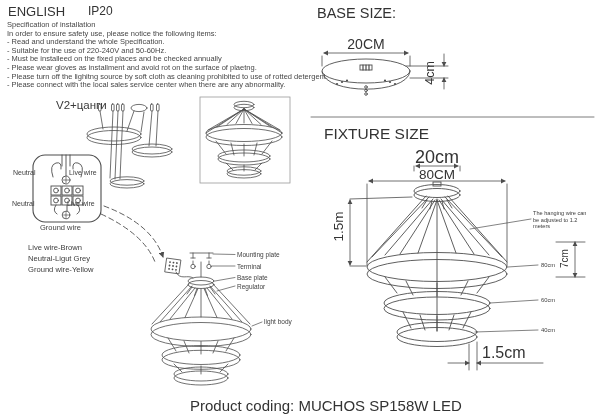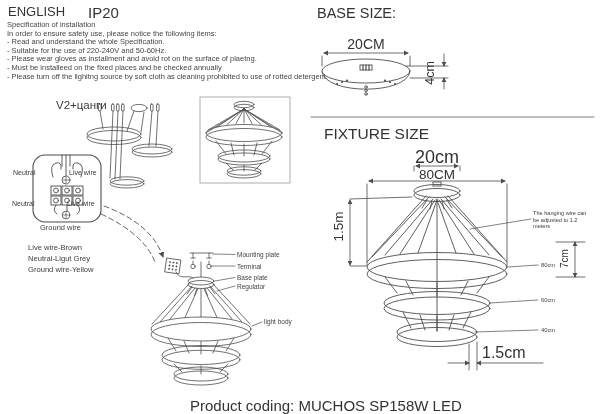--- a/index.html
+++ b/index.html
@@ -203,30 +203,31 @@
         <line x1="469" y1="344" x2="469" y2="370"></line>
         <line x1="477" y1="342" x2="477" y2="370"></line>
         <line x1="448" y1="363" x2="469" y2="363" marker-end="url(#ar)"></line>
         <line x1="477" y1="363" x2="543" y2="363" marker-start="url(#ar)"></line>
       </g>
     </g>
   </g>
 </svg>
 
 <div class="t" style="left:8px;top:5px;font-size:13px;color:#333;">ENGLISH</div>
-<div class="t" style="left:88px;top:5px;font-size:15px;color:#333;">IP20</div>
+<div class="t" style="left:88px;top:5px;font-size:12px;color:#333;">IP20</div>
 
 <div class="specblock">
   <div>Specification of installation</div>
   <div>In order to ensure safety use, please notice the following items:</div>
   <div>- Read and understand the whole Specification.</div>
   <div>- Suitable for the use of 220-240V and 50-60Hz.</div>
+  <div>- Must be installeed on the fixed places and be checked annually</div>
   <div>- Please wear gloves as installment and avoid rot on the surface of plaetng.</div>
-  <div>- Must be installeed on the fixed places and be checked annually</div>
   <div>- Please turn off the lighitng source by soft cloth as cleaning prohibited to use of rotted detergent.</div>
+  <div>- Please connect with the local sales service center when there are any abnormality.</div>
 </div>
 
 <div class="t" style="left:317px;top:5px;font-size:14.5px;color:#333;">BASE SIZE:</div>
 <div class="t ctr" style="left:340px;top:37px;width:52px;font-size:14px;color:#333;">20CM</div>
 <div class="t ctr rot" style="left:415px;top:66px;width:30px;font-size:12.5px;color:#333;">4cm</div>
 
 <div class="t" style="left:56px;top:99px;font-size:11.5px;color:#3a3a3a;text-align:right;">V2+цанги</div>
 
 <div class="t" style="left:13px;top:169px;font-size:7px;">Neutral</div>
 <div class="t" style="left:69px;top:169px;font-size:7px;">Live wire</div>

